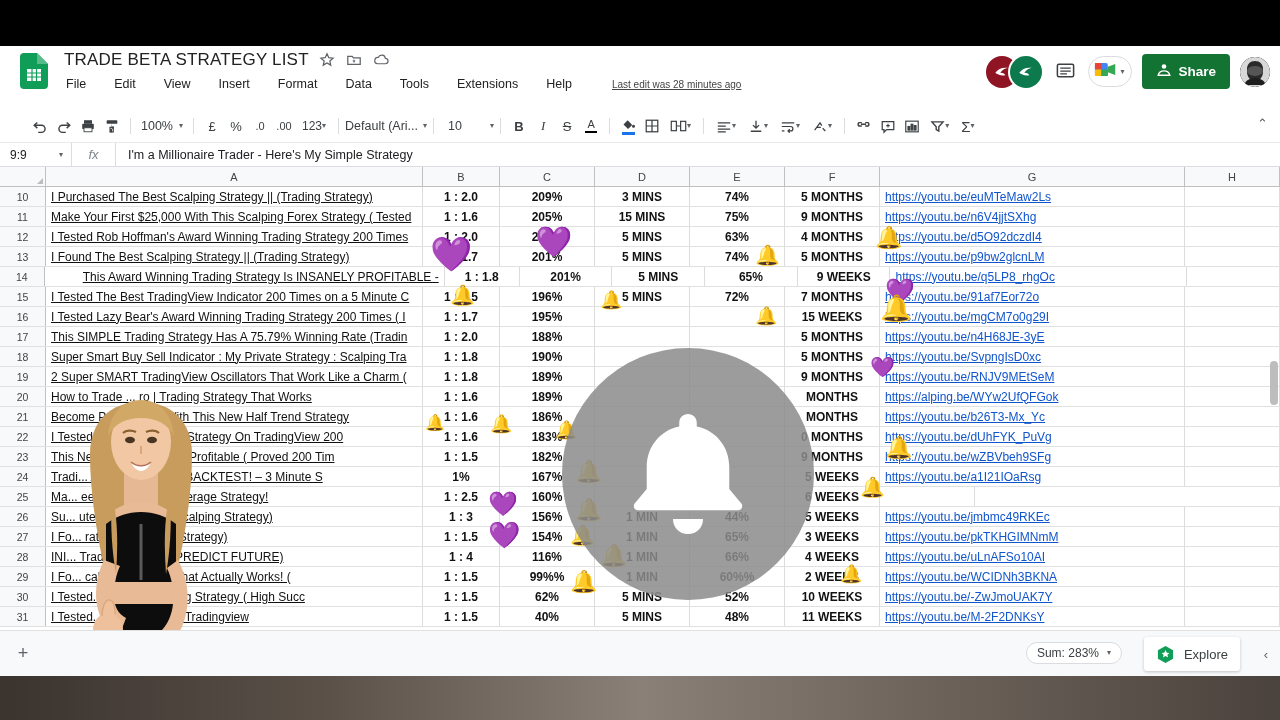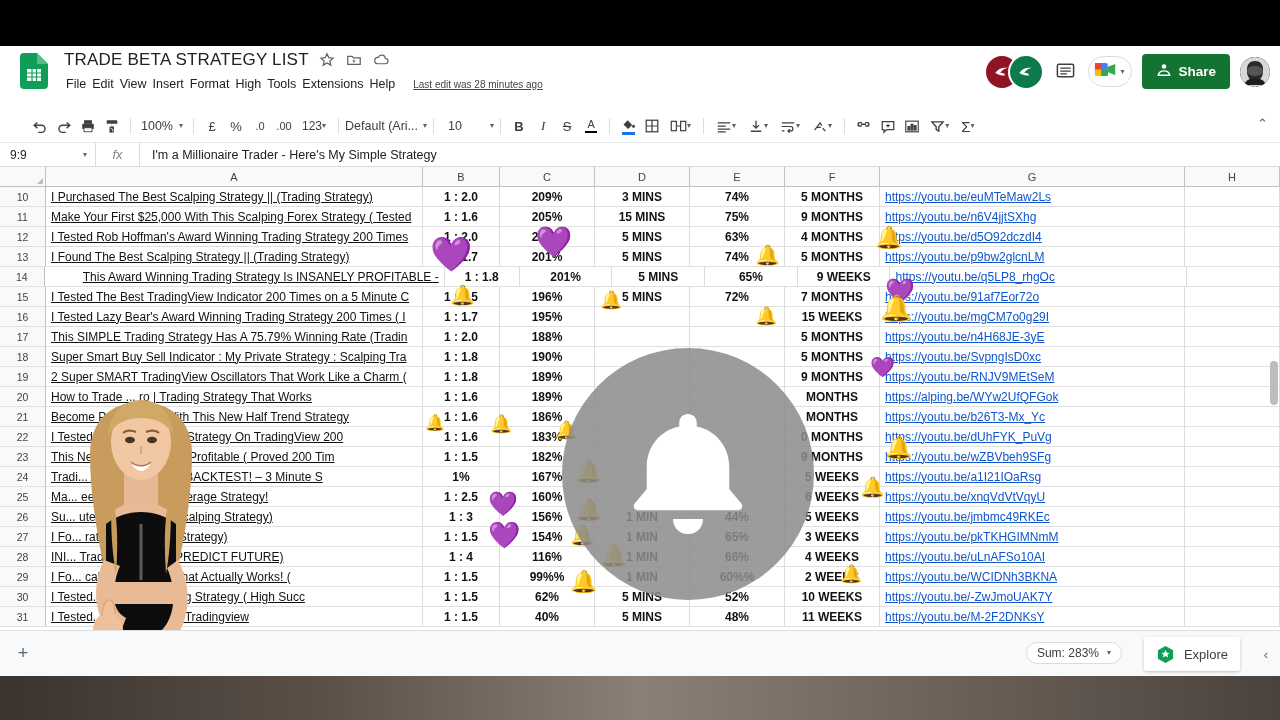--- a/index.html
+++ b/index.html
@@ -19,21 +19,21 @@
 
   
   .app { position:absolute; left:0; top:46px; width:1280px; height:630px; background:#3b82f6; overflow:hidden; }
 
   
   .header { position:relative; height:64px; background:#fff; }
   .sheets-logo { position:absolute; left:20px; top:7px; width:28px; height:36px; }
   .doc-title-row { position:absolute; left:64px; top:4px; display:flex; align-items:center; gap:10px; }
   .doc-title { font-size:17px; color:#222; letter-spacing:.2px; white-space:nowrap; }
   .hdr-ico { width:17px; height:17px; color:#5f6368; display:inline-flex; align-items:center; justify-content:center; }
-  .menubar { position:absolute; left:64px; top:30px; display:flex; align-items:center; gap:2px; }
+  .menubar { position:absolute; left:64px; top:30px; display:flex; align-items:center; gap:24px; }
   .menu-item { font-size:12.5px; color:#222; cursor:pointer; padding:1px 2px; }
   .lastedit { font-size:10px; color:#444; text-decoration:underline; margin-left:14px; white-space:nowrap; }
 
   .hdr-right { position:absolute; right:10px; top:8px; display:flex; align-items:center; gap:10px; }
   .av-pair { position:relative; width:56px; height:32px; }
   .av { position:absolute; top:0; width:32px; height:32px; border-radius:50%; display:flex;align-items:center;justify-content:center;}
   .av-red { left:0; background:#8f1424; }
   .av-green { left:24px; background:#0c7a4d; box-shadow:0 0 0 2px #fff; }
   .comment-ic { width:26px;height:26px;display:flex;align-items:center;justify-content:center;color:#3c4043;}
   .meet-pill { display:flex;align-items:center;gap:2px;border:1px solid #dadce0;border-radius:16px;padding:3px 7px 3px 5px;}
@@ -49,21 +49,21 @@
   .sep { width:1px; height:16px; background:#dadce0; margin:0 6px; }
   .zoombox { display:flex;align-items:center;gap:6px;padding:0 4px;font-size:12.5px;color:#3c4043; }
   .fontbox { display:flex;align-items:center;justify-content:space-between;width:82px;font-size:12.5px;color:#3c4043; }
   .sizebox { display:flex;align-items:center;justify-content:space-between;width:54px;font-size:12.5px;color:#3c4043; }
   .caret { font-size:8px; color:#5f6368; line-height:1; }
   .tb-collapse { position:absolute; right:12px; top:6px; color:#5f6368; font-size:13px; cursor:pointer;}
 
   
   .fbar { position:relative; height:25px; background:#fff; display:flex; align-items:stretch;
           border-top:1px solid #e8eaed; border-bottom:1px solid #dadce0; }
-  .namebox { width:96px; display:flex;align-items:center;justify-content:space-between;
+  .namebox { width:72px; display:flex;align-items:center;justify-content:space-between;
              padding:0 8px 0 10px; font-size:12px; color:#202124; border-right:1px solid #dadce0;}
   .fxcell { width:44px; display:flex;align-items:center;justify-content:center; color:#80868b;
             font-style:italic; font-size:13px; border-right:1px solid #dadce0;}
   .fcontent { flex:1; display:flex; align-items:center; padding-left:12px; font-size:12.5px; color:#202124; }
 
   
   .grid-wrap { position:relative; height:470px; background:#fff; overflow:hidden; }
   .colhdr { position:relative; height:20px; background:#f8f9fa; border-bottom:1px solid #c0c0c0; display:flex; }
   .corner { width:46px; border-right:1px solid #c0c0c0; background:#f8f9fa; position:relative;}
   .corner:after{content:"";position:absolute;right:2px;bottom:2px;width:0;height:0;
@@ -149,21 +149,21 @@
           </svg>
         </span>
       </div>
 
       <div class="menubar">
         <span class="menu-item">File</span>
         <span class="menu-item">Edit</span>
         <span class="menu-item">View</span>
         <span class="menu-item">Insert</span>
         <span class="menu-item">Format</span>
-        <span class="menu-item">High</span>
+        <span class="menu-item">Data</span>
         <span class="menu-item">Tools</span>
         <span class="menu-item">Extensions</span>
         <span class="menu-item">Help</span>
         <span class="lastedit">Last edit was 28 minutes ago</span>
       </div>
 
       <div class="hdr-right">
         <div class="av-pair">
           <div class="av av-red">
             <svg viewBox="0 0 24 24" width="20" height="20">
@@ -581,23 +581,20 @@
             <div class="cell" style="width: 95px;"></div>
           </div>
           <div class="row">
             <div class="rh">25</div>
             <div class="cell cA" style="width: 377px;">Ma... eek With Moving Average Strategy!</div>
             <div class="cell cNum" style="width: 77px;">1 : 2.5</div>
             <div class="cell cNum" style="width: 95px;">160%</div>
             <div class="cell cNum" style="width: 95px;"></div>
             <div class="cell cNum" style="width: 95px;"></div>
             <div class="cell cNum" style="width: 95px;">6 WEEKS</div>
-            <div class="cell cG" style="width: 305px;">
-              <span class="lnk">https://youtu.be/xnqVdVtVqyU</span>
-            </div>
             <div class="cell" style="width: 95px;"></div>
           </div>
           <div class="row">
             <div class="rh">26</div>
             <div class="cell cA" style="width: 377px;">Su... ute" SCALPING. (Scalping Strategy)</div>
             <div class="cell cNum" style="width: 77px;">1 : 3</div>
             <div class="cell cNum" style="width: 95px;">156%</div>
             <div class="cell cNum" style="width: 95px;">1 MIN</div>
             <div class="cell cNum" style="width: 95px;">44%</div>
             <div class="cell cNum" style="width: 95px;">5 WEEKS</div>

